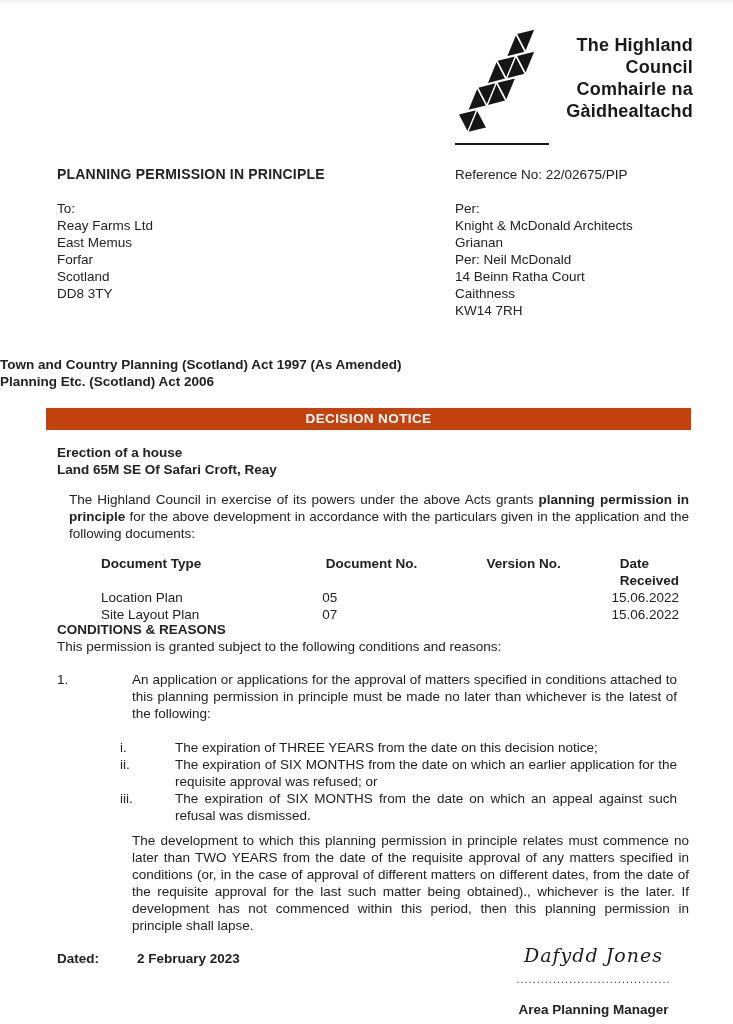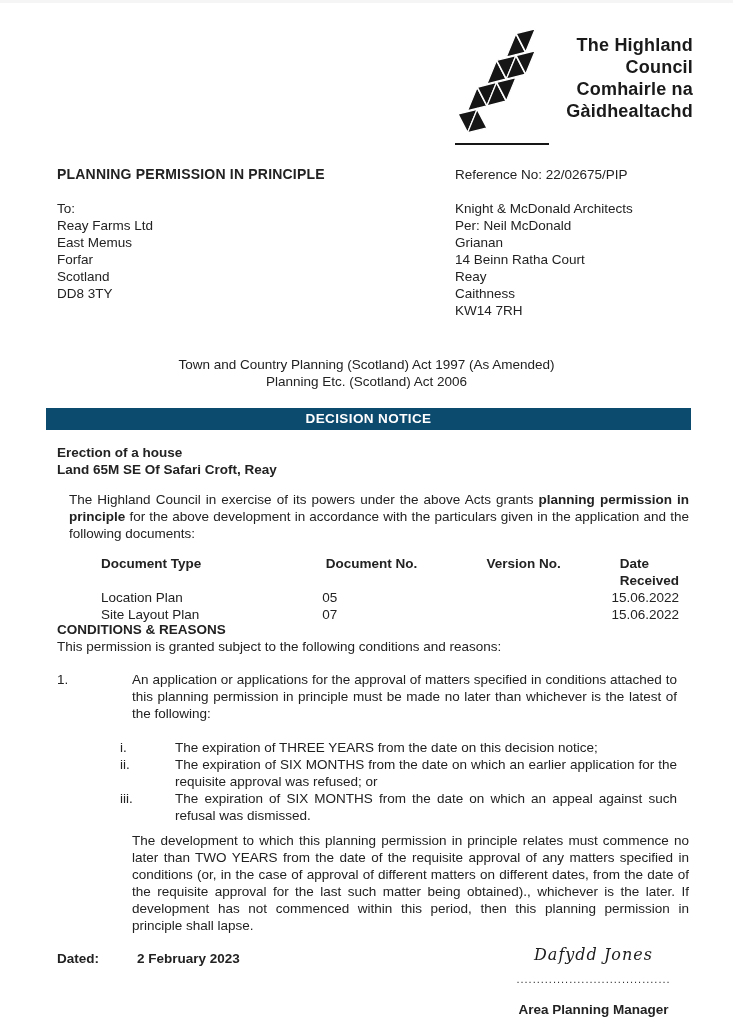--- a/index.html
+++ b/index.html
@@ -39,26 +39,26 @@
 
   
   .doc-title { top:166px; left:57px; font-weight:bold; font-size:14px; letter-spacing:0.2px; }
   .ref-no { top:166px; left:455px; }
 
   
   .addr-left { top:200px; left:57px; }
   .addr-right { top:200px; left:455px; }
 
   
-  .acts { top:356px; left:0; width:733px; text-align:center; font-weight:normal; }
+  .acts { top:356px; left:0; width:733px; font-weight:bold; }
 
   
   .banner {
     top:408px; left:46px; width:645px; height:22px;
-    background:#0c4a6e; color:#ffffff;
+    background:#c2410c; color:#ffffff;
     font-weight:bold; font-size:13.5px;
     text-align:center; line-height:22px;
     letter-spacing:0.4px;
   }
 
   
   .development { top:444px; left:57px; font-weight:bold; }
 
   
   .grant { top:491px; left:57px; width:620px; }
@@ -83,21 +83,21 @@
 
   .closing-para { top:832px; left:120px; width:557px; }
 
   
   .dated { top:950px; left:57px; font-weight:bold; display:flex; }
   .dated-val { margin-left:38px; }
   .sig-block { top:942px; right:42px; width:195px; text-align:center; }
   .sig-name {
     font-family:"DejaVu Serif", serif;
     font-style:italic; font-weight:500;
-    font-size:16px; line-height:26px;
+    font-size:19px; line-height:26px;
     color:#1c1c1c; letter-spacing:1px;
     white-space:nowrap;
   }
   .sig-dots { font-size:11px; line-height:11px; letter-spacing:1px; color:#333; margin-top:6px; white-space:nowrap; overflow:hidden; }
   .sig-title { font-weight:bold; margin-top:16px; white-space:nowrap; }
 </style>
 </head>
 <body>
 
 <div class="page">
@@ -139,25 +139,25 @@
   <div class="abs addr-left">
     <div>To:</div>
     <div>Reay Farms Ltd</div>
     <div>East Memus</div>
     <div>Forfar</div>
     <div>Scotland</div>
     <div>DD8 3TY</div>
   </div>
 
   <div class="abs addr-right">
+    <div>Per:</div>
     <div>Knight &amp; McDonald Architects</div>
+    <div>Grianan</div>
     <div>Per: Neil McDonald</div>
-    <div>Grianan</div>
     <div>14 Beinn Ratha Court</div>
-    <div>Reay</div>
     <div>Caithness</div>
     <div>KW14 7RH</div>
   </div>
 
   <div class="abs acts">
     <div>Town and Country Planning (Scotland) Act 1997 (As Amended)</div>
     <div>Planning Etc. (Scotland) Act 2006</div>
   </div>
 
   <div class="abs banner">DECISION NOTICE</div>

